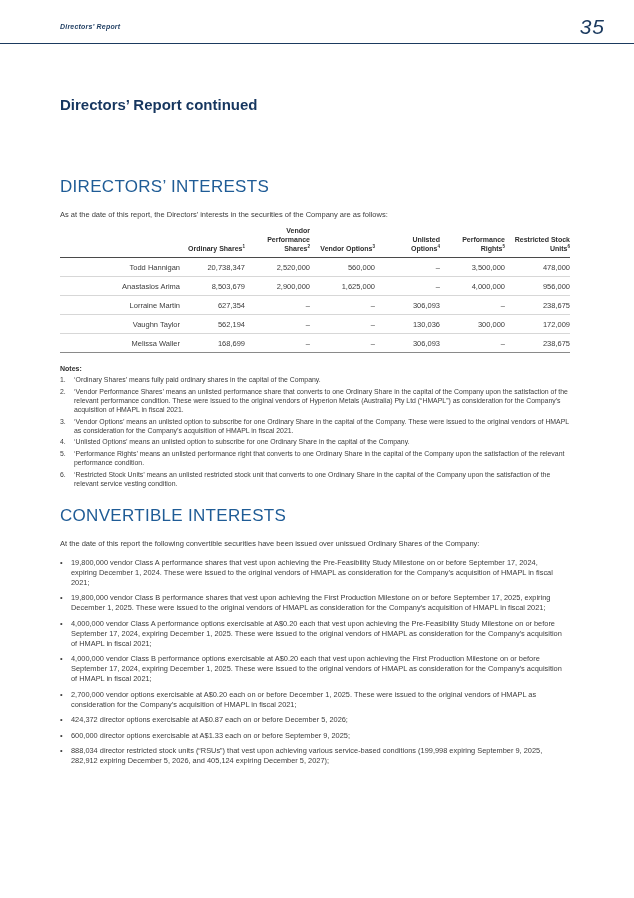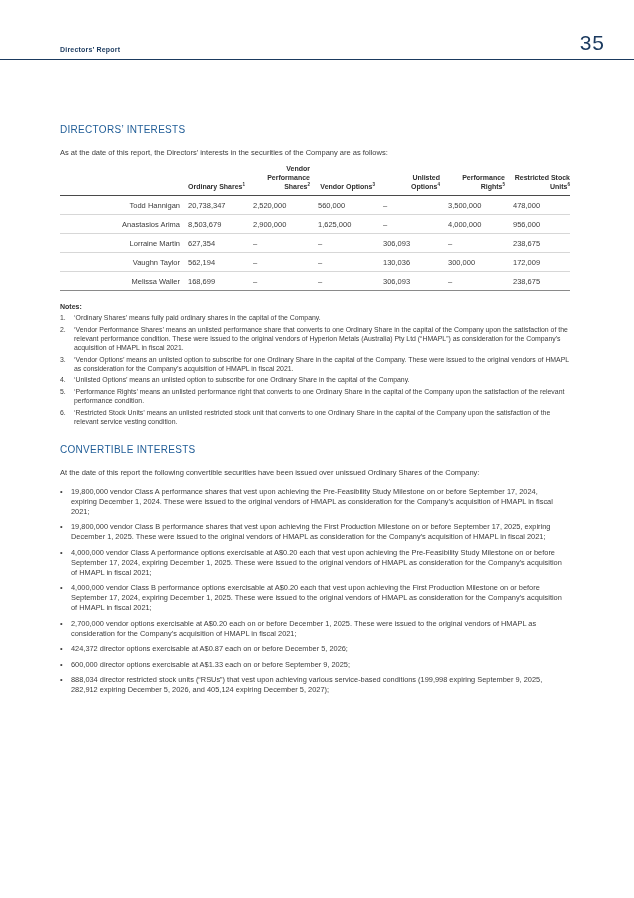--- a/index.html
+++ b/index.html
@@ -9,22 +9,23 @@
     position: relative;
     width: 634px;
     height: 898px;
     background: #ffffff;
     overflow: hidden;
     color: #3c3c3c;
   }
   .page-header {
     display: flex;
     justify-content: space-between;
-    align-items: flex-end;
-    padding: 32px 29px 0 60px;
+    align-items: center;
+    padding: 16px 29px 0 60px;
+    font-style: italic;
   }
   .running-title {
     font-size: 7px;
     font-weight: bold;
     color: #1b3a5f;
     letter-spacing: 0.2px;
   }
   .page-number {
     font-size: 21px;
     color: #1b3a5f;
@@ -37,21 +38,21 @@
     margin-top: 6px;
   }
   .content { padding: 0 60px; }
   .doc-title {
     margin-top: 52px;
     font-size: 15px;
     font-weight: bold;
     color: #16365f;
   }
   .section-heading {
-    font-size: 10px;
+    font-size: 17px;
     font-weight: 400;
     color: #1f5c96;
     letter-spacing: 0.3px;
   }
   .heading-interests { margin-top: 64px; }
   .heading-convertible { margin-top: 18px; }
   .intro-text {
     margin-top: 13px;
     font-size: 7.5px;
     color: #3c3c3c;
@@ -69,20 +70,21 @@
     text-align: right;
     vertical-align: bottom;
     padding: 2px 0 4px 8px;
     border-bottom: 1px solid #4a4a4a;
     line-height: 1.25;
   }
   table.interests-table th.name-col { text-align: left; padding-left: 0; }
   table.interests-table td {
     font-size: 7.5px;
     color: #3c3c3c;
+    text-align: right;
     padding: 4.5px 0 4.5px 8px;
     border-bottom: 1px solid #d7d7d7;
   }
   table.interests-table tr:last-child td { border-bottom: 1px solid #8a8a8a; }
   table.interests-table td.name { text-align: right; padding-left: 0; }
   sup { font-size: 4.5px; vertical-align: super; line-height: 0; }
   .notes-label {
     margin-top: 12px;
     font-size: 7px;
     font-weight: bold;
@@ -115,20 +117,21 @@
 <div class="page">
 
   <div class="page-header">
     <span class="running-title">Directors’ Report</span>
     <span class="page-number">35</span>
   </div>
   <hr class="top-rule">
 
   <div class="content">
 
+    <h1 class="doc-title">Directors’ Report continued</h1>
 
     <section>
       <h2 class="section-heading heading-interests">DIRECTORS’ INTERESTS</h2>
       <p class="intro-text">As at the date of this report, the Directors’ interests in the securities of the Company are as follows:</p>
 
       <table class="interests-table">
         <colgroup>
           <col style="width:120px">
           <col style="width:65px">
             <col style="width:65px">

